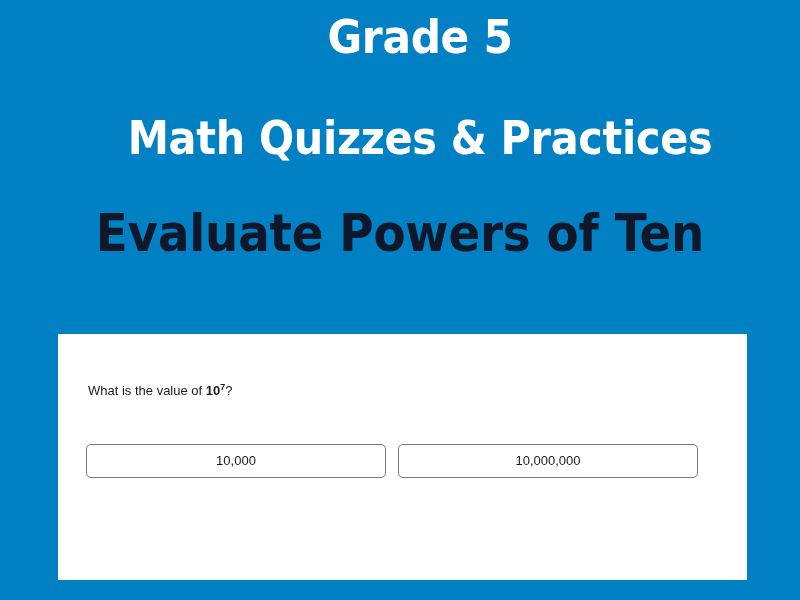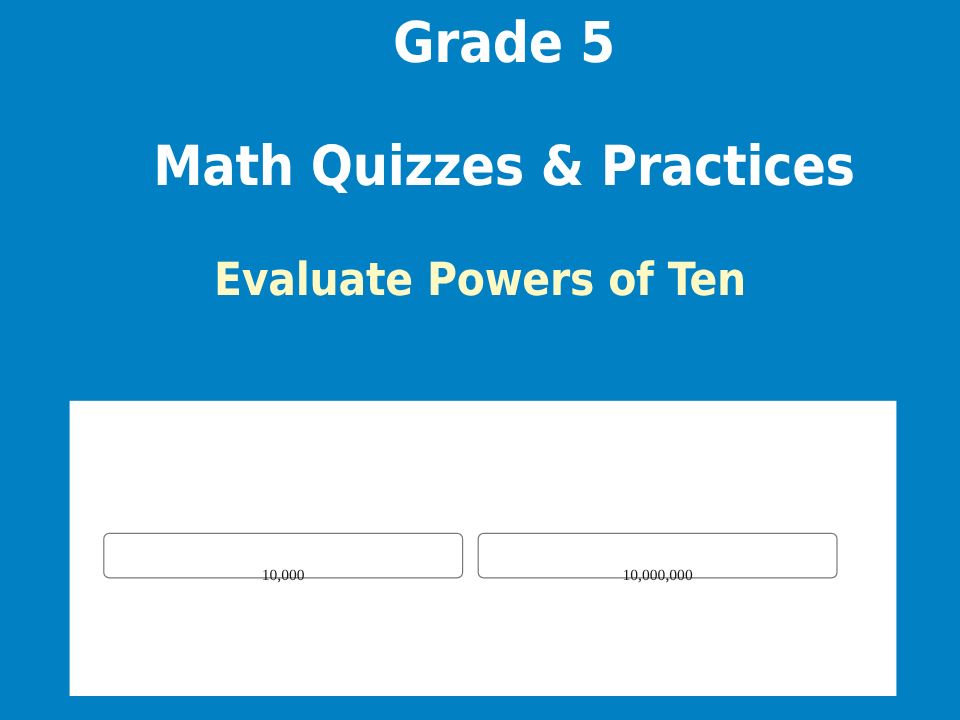--- a/index.html
+++ b/index.html
@@ -47,25 +47,25 @@
     line-height: 60px;
     margin-top: 42px;
   }
 
   .subtitle {
     position: absolute;
     left: 0;
     top: 204px;
     width: 800px;
     text-align: center;
-    color: #fef9c3;
+    color: #0f172a;
     font-family: "DejaVu Sans Condensed", "Liberation Sans Narrow", "Liberation Sans", sans-serif;
     font-weight: bold;
     font-stretch: condensed;
-    font-size: 38px;
+    font-size: 52px;
     line-height: 58px;
     letter-spacing: -0.2px;
     white-space: nowrap;
   }
 
   
   .quiz-card {
     position: absolute;
     left: 58px;
     top: 334px;
@@ -106,44 +106,47 @@
     grid-row-gap: 20px;
   }
 
   .answer-btn {
     box-sizing: border-box;
     height: 34px;
     background: #ffffff;
     border: 1px solid #7a7a7a;
     border-radius: 5px;
     color: #1a1a1a;
-    font-family: Liberation Serif, serif;
+    font-family: Liberation Sans, sans-serif;
     font-size: 13px;
     line-height: 32px;
     text-align: center;
-    padding: 18px;
+    padding: 0;
     cursor: pointer;
     display: block;
     width: 300px;
   }
 </style>
 </head>
 <body>
 
 <div id="slide">
 
   <div class="header">
     <div class="title-line line1">Grade 5</div>
     <div class="title-line line2">Math Quizzes &amp; Practices</div>
   </div>
 
   <div class="subtitle">Evaluate Powers of Ten</div>
 
   <div class="quiz-card">
 
+    <div class="question">
+      <span>What is the value of </span><b>10</b><sup>7</sup><span>?</span>
+    </div>
 
     <div class="answers">
       <button class="answer-btn">10,000</button>
       <button class="answer-btn">10,000,000</button>
     </div>
 
   </div>
 </div>
 
 </body></html>

